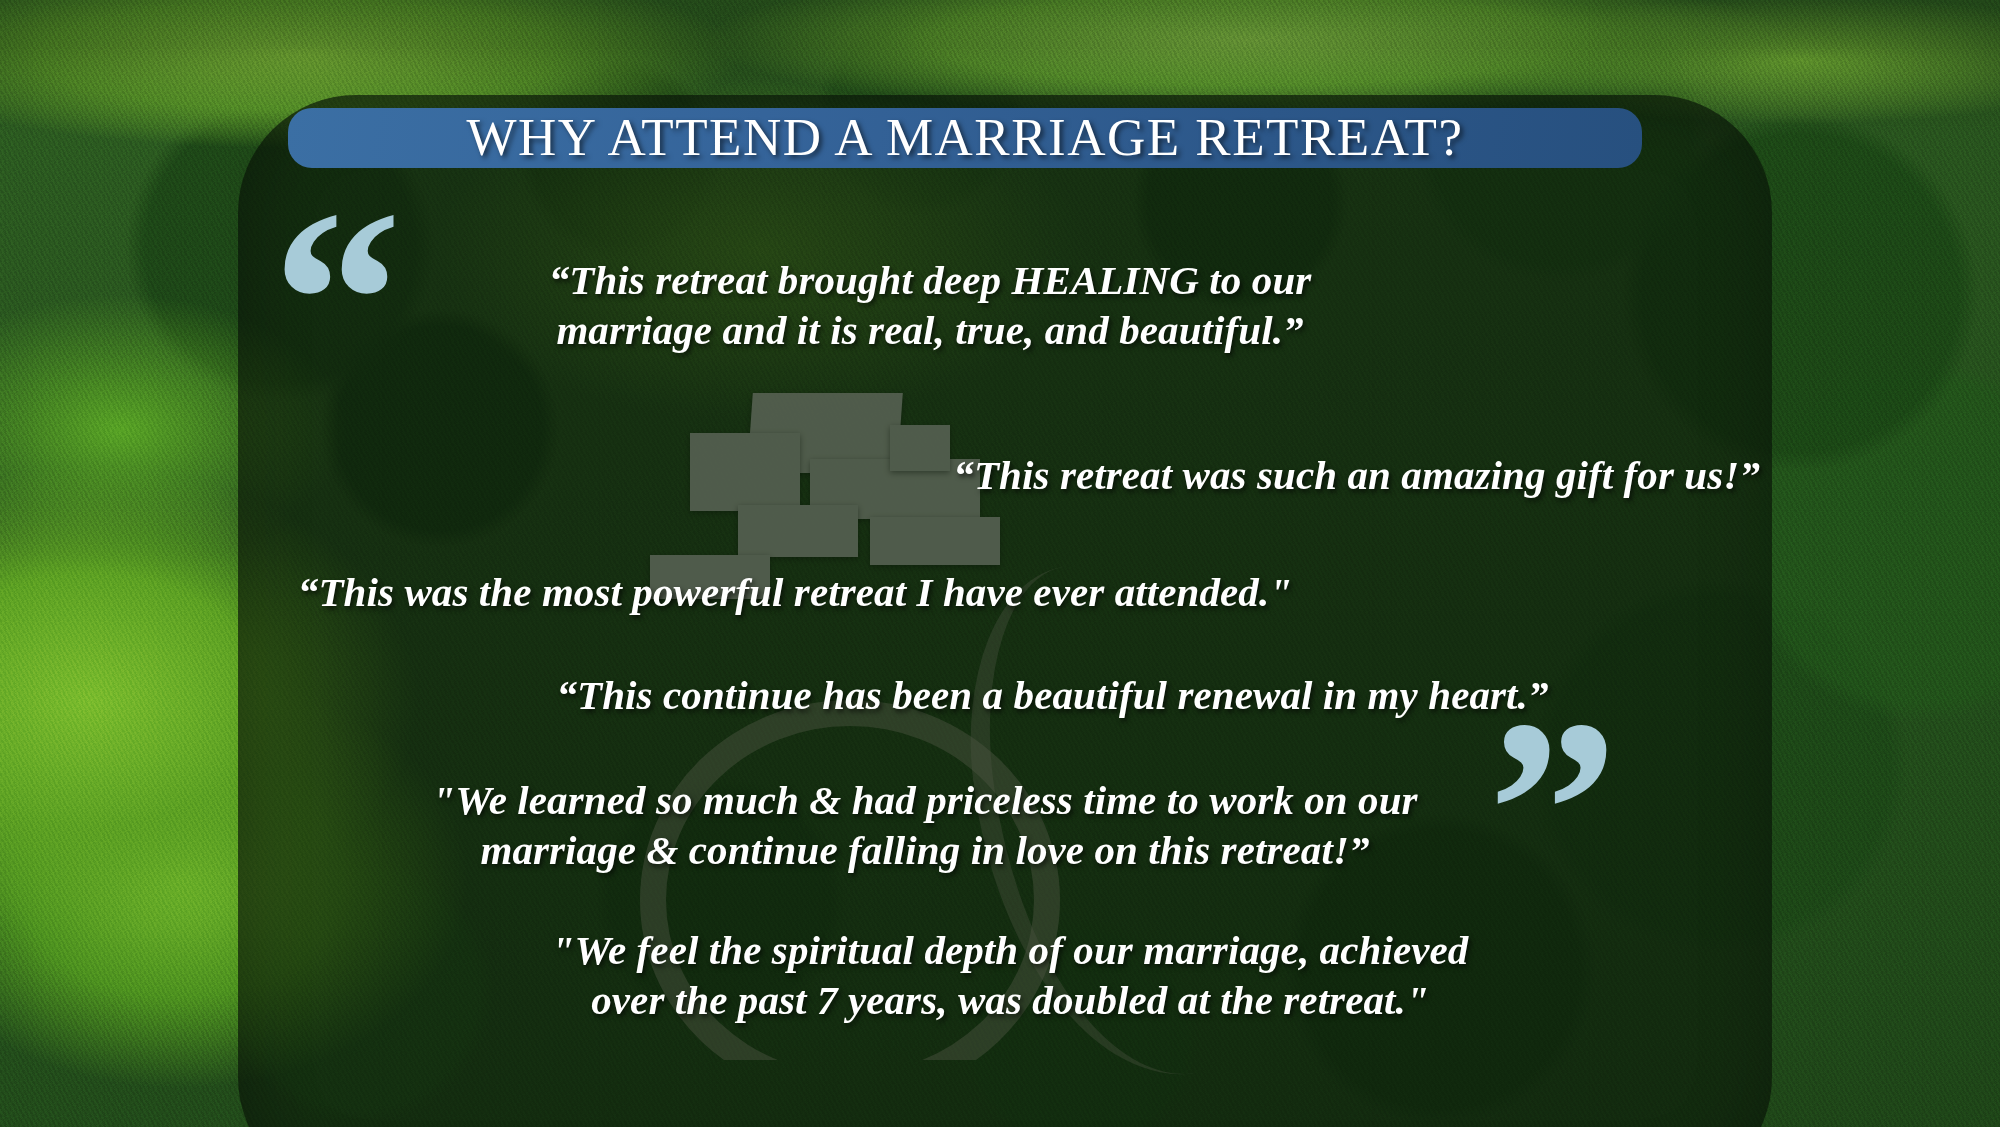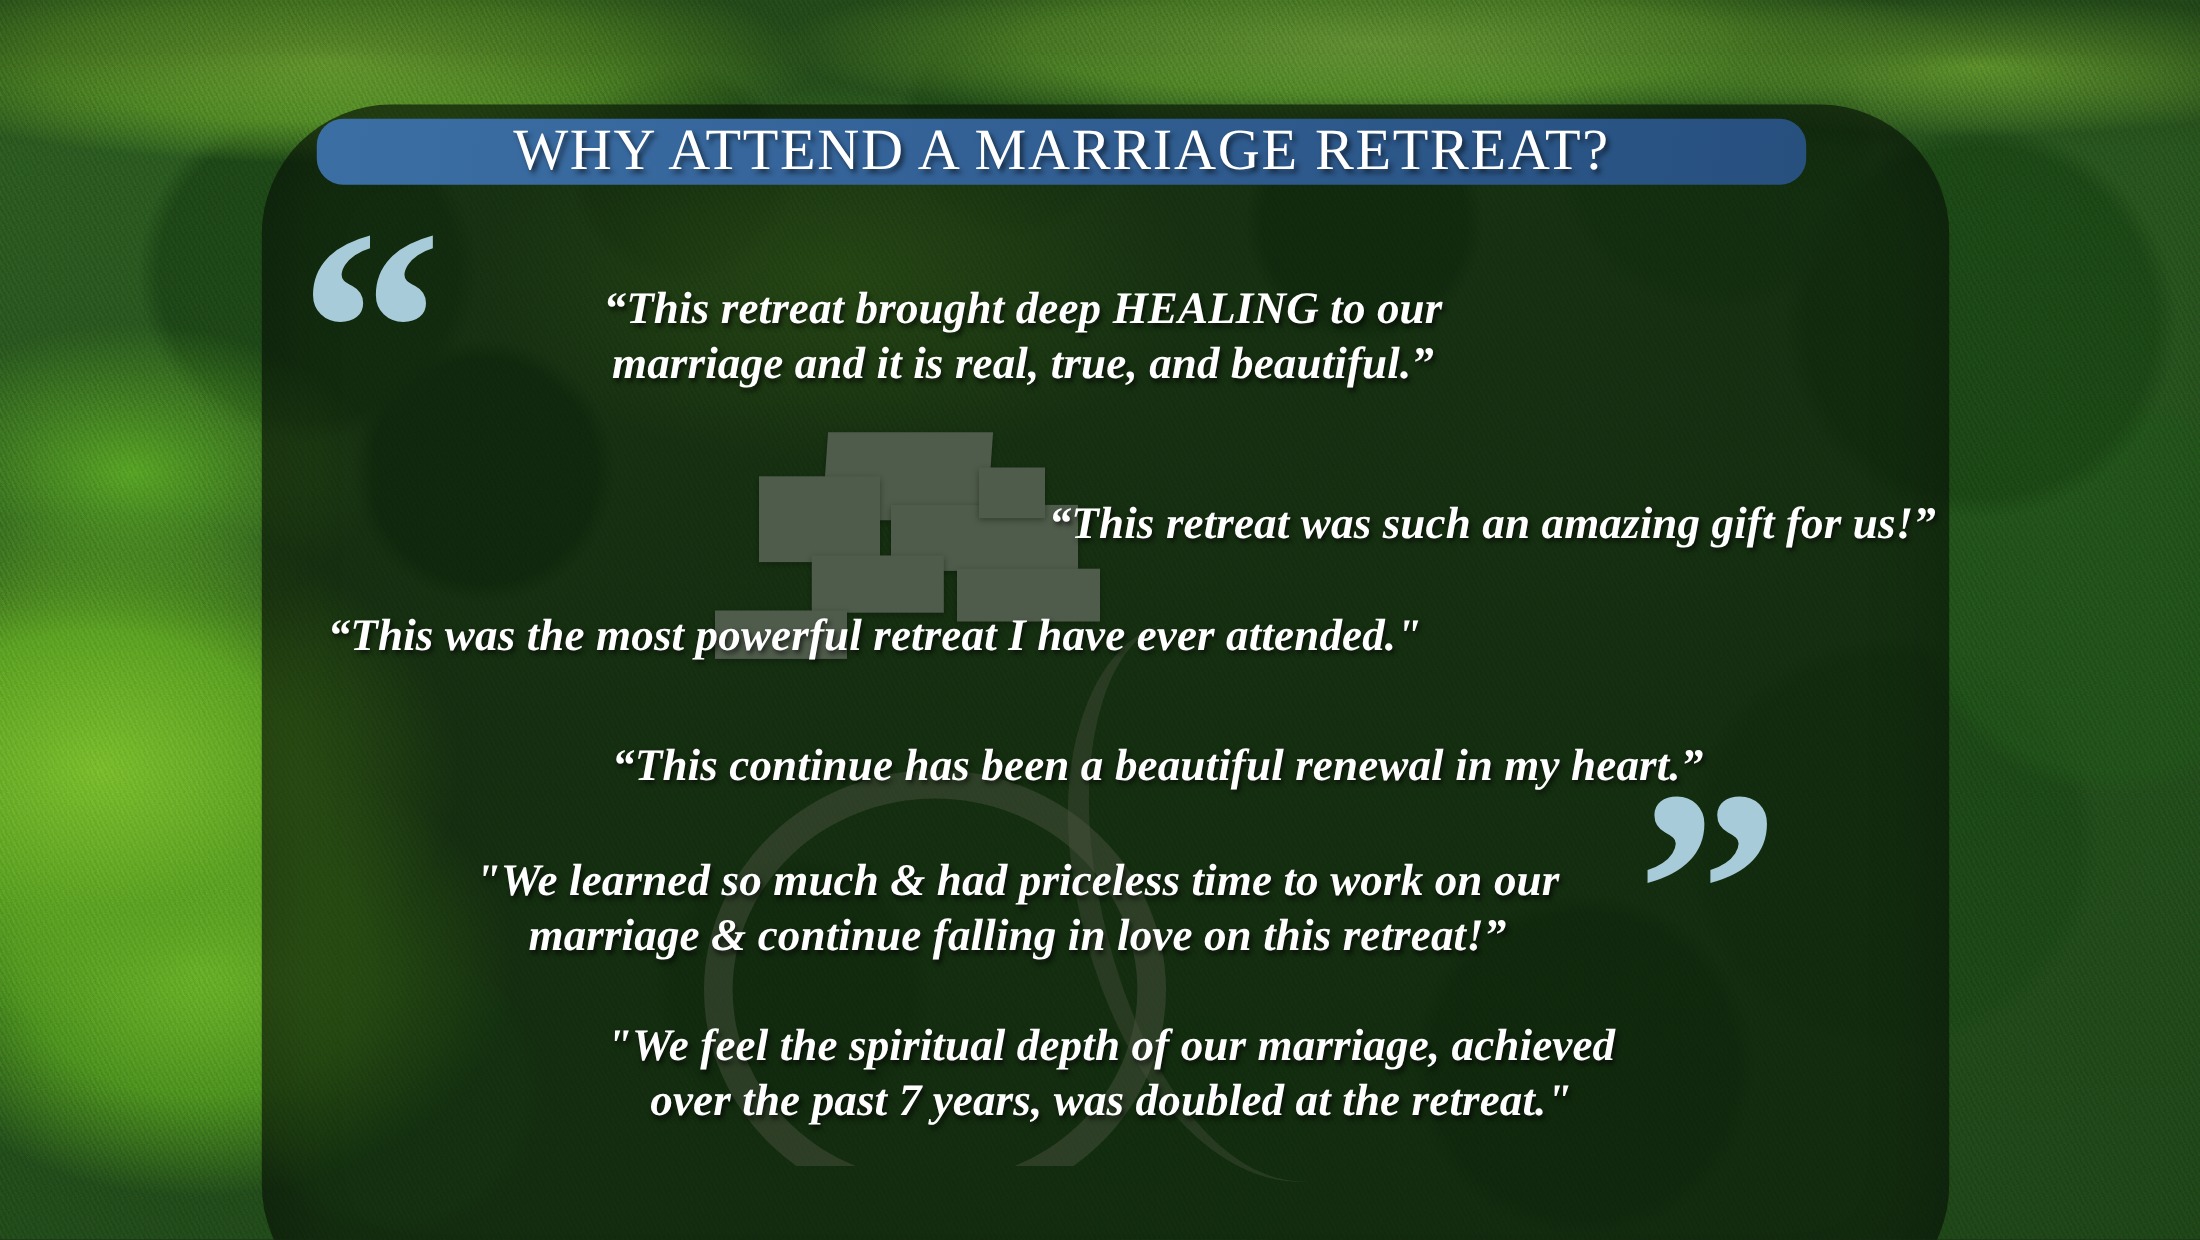--- a/index.html
+++ b/index.html
@@ -153,21 +153,21 @@
     font-style:italic;
     font-weight:700;
     font-size:41px;
     line-height:1.22;
     letter-spacing:.1px;
     text-shadow:2px 3px 5px rgba(0,0,0,.65);
     white-space:pre-line;
   }
   .q1 { position:absolute; left:265px;  top:0px;   text-align:center; width:830px; }
   .q2 { position:absolute; left:420px;  top:195px; text-align:right; width:1090px; }
-  .q3 { position:absolute; left:-45px;  top:297px; text-align:center; width:1180px; }
+  .q3 { position:absolute; left:-45px;  top:312px; text-align:center; width:1180px; }
   .q4 { position:absolute; left:250px;  top:415px; text-align:center; width:1105px; }
   .q5 { position:absolute; left:130px;  top:520px; text-align:center; width:1090px; }
   .q6 { position:absolute; left:215px;  top:670px; text-align:center; width:1090px; }
 </style>
 </head>
 <body>
 
 <div class="stage">
 
   <div class="bg"></div>

